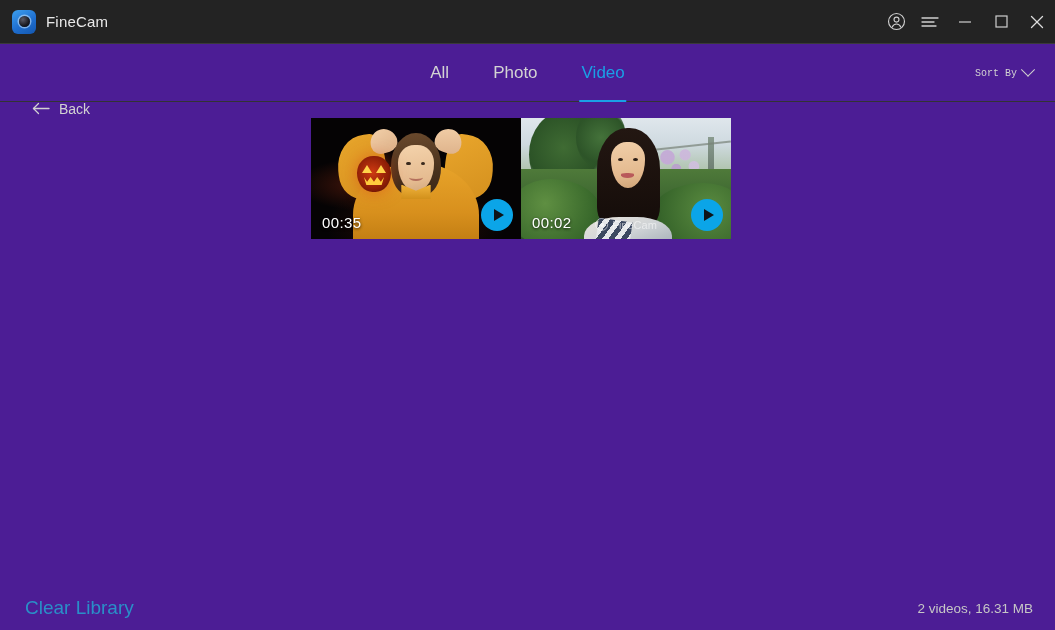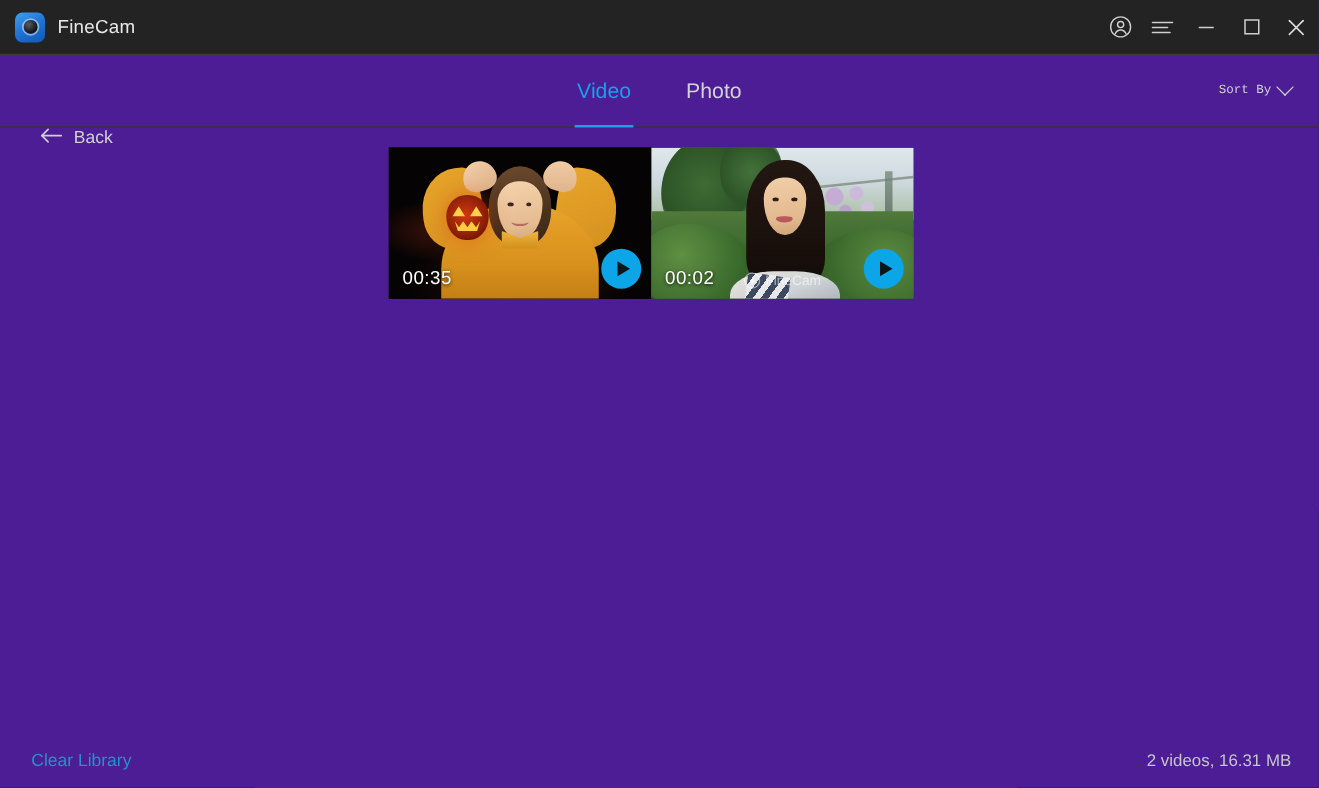--- a/index.html
+++ b/index.html
@@ -427,21 +427,21 @@
   .footer {
     height: 44px;
     flex: 0 0 auto;
     position: relative;
   }
   .clear-library {
     position: absolute;
     left: 25px;
     top: 50%;
     transform: translateY(-50%);
-    font-size: 14px;
+    font-size: 19px;
     color: #2a8fc8;
   }
   .lib-info {
     position: absolute;
     right: 22px;
     top: 50%;
     transform: translateY(-50%);
     font-size: 13.5px;
     color: #c6c6c6;
   }
@@ -495,25 +495,28 @@
       <span>
         <svg width="18" height="13" viewBox="0 0 18 13" stroke="#d2d2d2" stroke-width="1.3" fill="none" stroke-linecap="round" stroke-linejoin="round">
           <line x1="1.5" y1="6.5" x2="17" y2="6.5"></line>
           <polyline points="6.5,1.5 1.5,6.5 6.5,11.5"></polyline>
         </svg>
       </span>
       <span>Back</span>
     </div>
 
     <div class="tabs">
+      <div class="tab">
+        <span>All</span>
+      </div>
+      <div class="tab">
+        <span>Photo</span>
+      </div>
       <div class="tab active">
         <span>Video</span>
-      </div>
-      <div class="tab">
-        <span>Photo</span>
       </div>
     </div>
 
     <div class="sortby">
       <span>Sort By</span>
       <span class="chev"></span>
     </div>
   </div>
 
   <div class="content">

